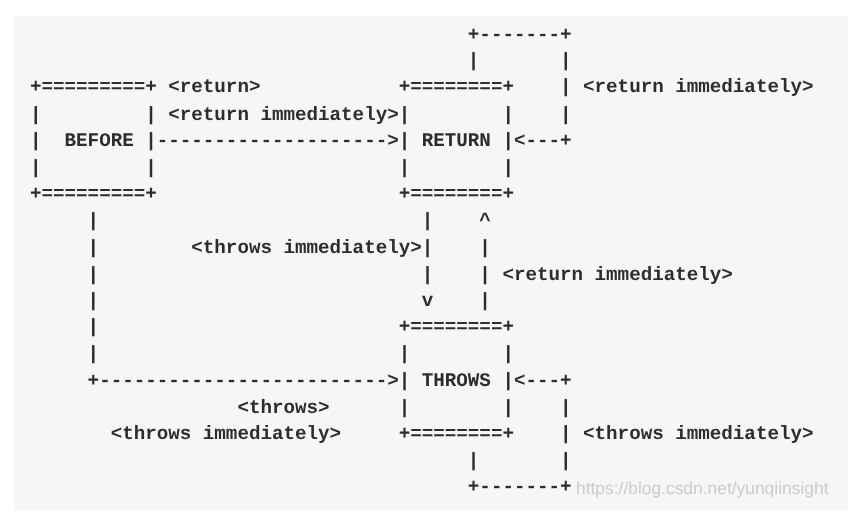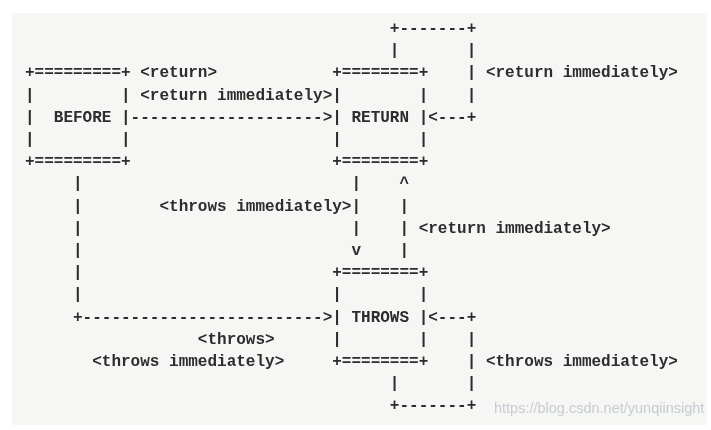--- a/index.html
+++ b/index.html
@@ -31,21 +31,21 @@
     font-family: "Liberation Mono", monospace;
     font-size: 16px;
     line-height: 22.2px;
     font-weight: 700;
     color: #2d2d2d;
     white-space: pre;
     letter-spacing: 0;
   }
   .watermark {
     position: absolute;
-    left: 482px;
+    left: 468px;
     top: 387px;
     font-family: "Liberation Sans", sans-serif;
     font-size: 14.5px;
     color: #c6cdd3;
     white-space: nowrap;
   }
 </style>
 </head>
 <body>
 

